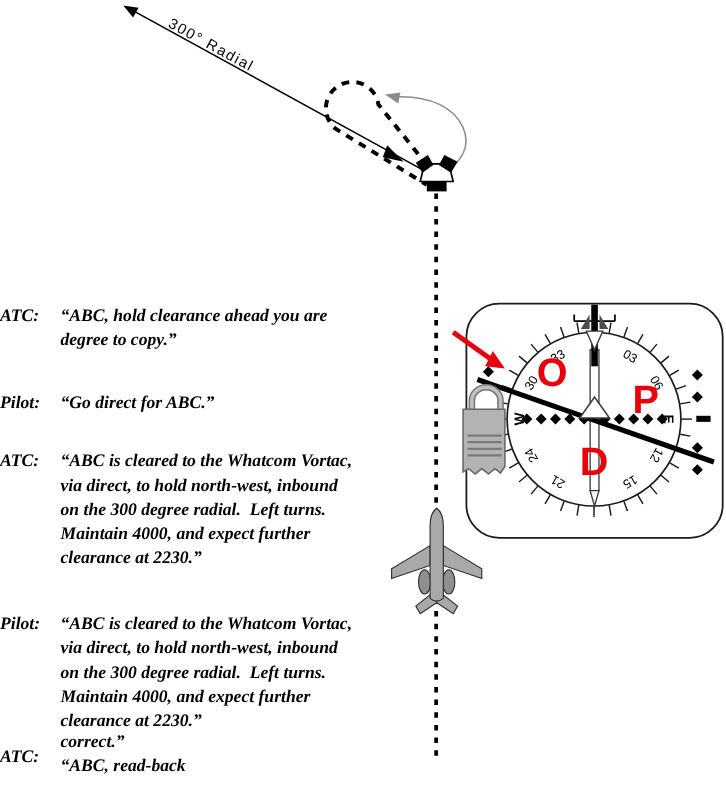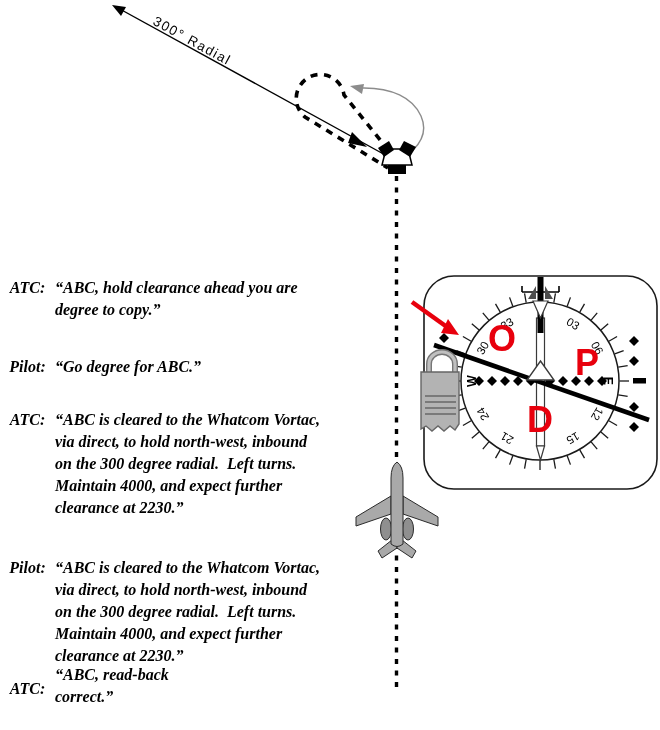--- a/index.html
+++ b/index.html
@@ -1,21 +1,21 @@
 <!DOCTYPE html>
 <html><head>
 <meta charset="utf-8">
 <style>
   html,body{margin:0;padding:0;}
   body{width:660px;height:730px;position:relative;background:#ffffff;overflow:hidden;
        font-family:"Liberation Serif", serif;}
   .stage{position:absolute;left:0;top:0;width:660px;height:730px;}
   svg{position:absolute;left:0;top:0;}
   .say{position:absolute;left:0;display:flex;}
-  .who{width:55px;font-weight:bold;font-style:italic;font-size:16px;color:#000;flex:0 0 55px;text-align:center;}
+  .who{width:55px;font-weight:bold;font-style:italic;font-size:16px;color:#000;flex:0 0 55px;}
   .lines{font-weight:bold;font-style:italic;font-size:16px;color:#000;}
   .lines div{white-space:nowrap;line-height:22px;}
   .who div{line-height:22px;}
 </style>
 </head>
 <body>
 
 <div class="stage">
 
 <svg width="660" height="730" viewBox="0 0 660 730">
@@ -180,21 +180,21 @@
       <div>“ABC, hold clearance ahead you are</div>
       <div>degree to copy.”</div>
     </div>
   </div>
 
   <div class="say" style="top:356px">
     <div class="who">
         <div>Pilot:</div>
       </div>
     <div class="lines">
-      <div>“Go degree for ABC.”</div>
+      <div>“Go direct for ABC.”</div>
     </div>
   </div>
 
   <div class="say" style="top:409px">
     <div class="who">
         <div>ATC:</div>
       </div>
     <div class="lines">
       <div>“ABC is cleared to the Whatcom Vortac,</div>
       <div>via direct, to hold north-west, inbound</div>
@@ -215,18 +215,18 @@
       <div>Maintain 4000, and expect further</div>
       <div>clearance at 2230.”</div>
     </div>
   </div>
 
   <div class="say" style="top:664px">
     <div class="who" style="padding-top:14px">
         <div>ATC:</div>
       </div>
     <div class="lines">
+      <div>correct.”</div>
       <div>“ABC, read-back</div>
-      <div>correct.”</div>
     </div>
   </div>
 
 </div>
 
 </body></html>

